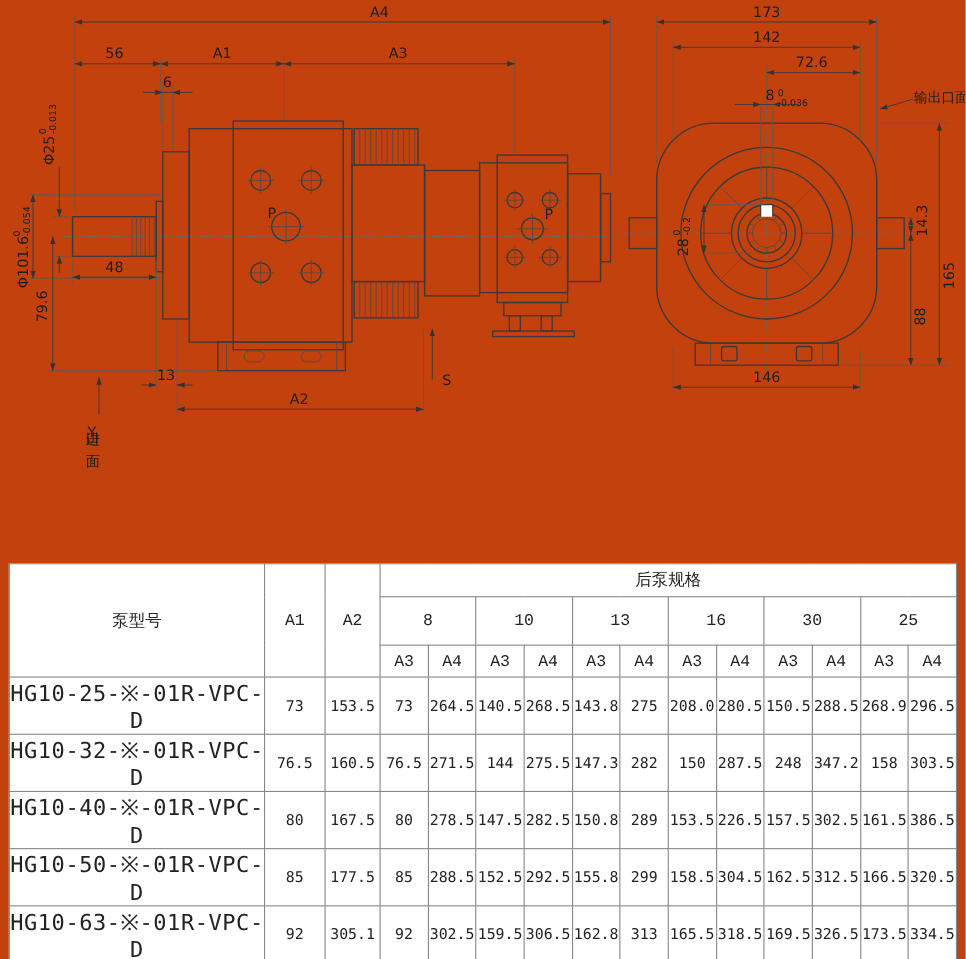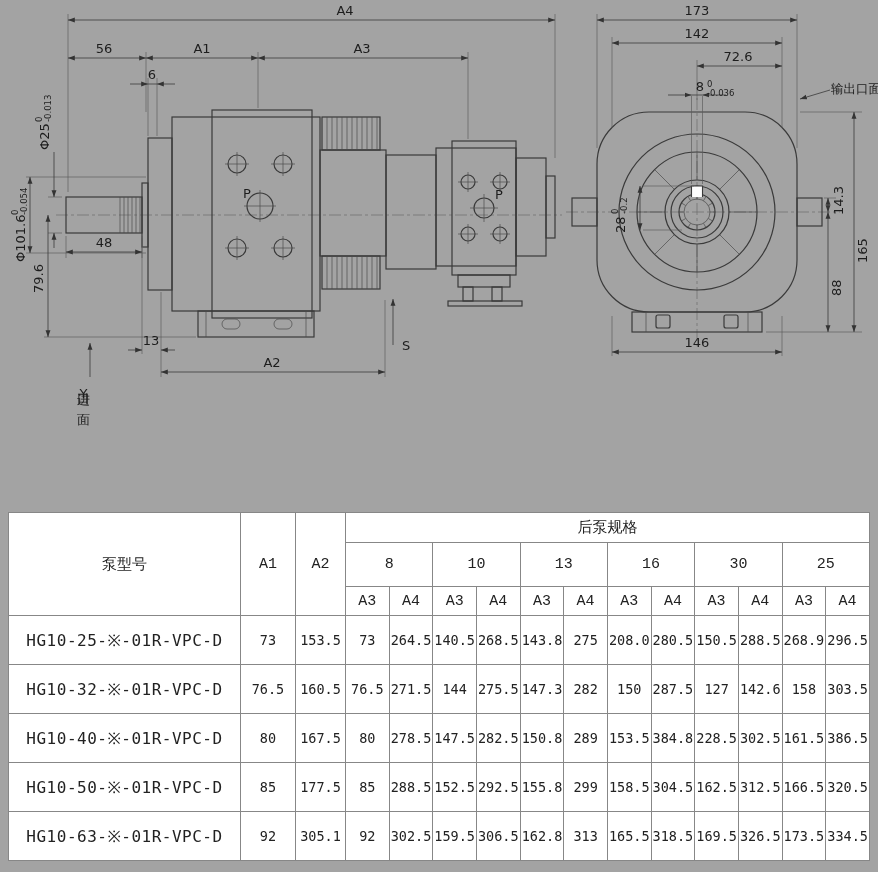--- a/index.html
+++ b/index.html
@@ -1,18 +1,18 @@
 <!DOCTYPE html>
 <html><head>
 <meta charset="utf-8">
 <style>
   *{margin:0;padding:0;box-sizing:border-box}
   html,body{background:#ffffff}
   body{width:878px;height:872px;font-family:"DejaVu Sans",sans-serif;color:#1d1d1d}
-  .page{position:relative;width:878px;height:872px;background:#a3a3a3;overflow:hidden}
+  .page{position:relative;width:878px;height:872px;background:#c2410c;overflow:hidden}
 
   
   .drawing{position:relative;width:878px;height:500px}
   .outline{fill:none;stroke:#3a3a3a;stroke-width:1.2;stroke-linejoin:miter}
   .thin{fill:none;stroke:#4a4a4a;stroke-width:0.7}
   .ext{fill:none;stroke:#5a5a5a;stroke-width:0.65}
   .dimline{fill:none;stroke:#3a3a3a;stroke-width:0.8}
   .cl{fill:none;stroke:#6a6a6a;stroke-width:0.7;stroke-dasharray:12 3 3 3}
   text{fill:#1d1d1d}
   .dim{font-size:13px;font-family:"DejaVu Sans",sans-serif}
@@ -24,21 +24,21 @@
   
   .spec-table{width:862px;margin:12px 8px 0 8px;border-collapse:collapse;table-layout:fixed;background:#ffffff}
   .spec-table th,.spec-table td{border:1px solid #878787;text-align:center;vertical-align:middle;
                                 font-weight:normal;color:#222;padding:0;overflow:hidden}
   .spec-table thead th{font-size:15px;font-family:Liberation Mono, monospace}
   .spec-table tr.r1 th{height:30px}
   .spec-table tr.r2 th{height:44px}
   .spec-table tr.r3 th{height:29px}
   .spec-table tbody tr{height:49px}
   .spec-table td{font-size:13.5px;font-family:"DejaVu Sans Mono",monospace}
-  .spec-table td.model{font-size:16px;letter-spacing:0.5px}
+  .spec-table td.model{font-size:20px;letter-spacing:0.5px}
 </style>
 </head>
 <body>
 
 <div class="page">
 
   <div class="drawing">
     <svg width="878" height="500" viewBox="0 0 878 500">
       <defs>
         <marker id="arr" viewBox="0 0 10 10" refX="9.5" refY="5" markerWidth="9" markerHeight="9" orient="auto-start-reverse">
@@ -304,38 +304,38 @@
         <td>76.5</td>
         <td>160.5</td>
         <td>76.5</td>
         <td>271.5</td>
         <td>144</td>
         <td>275.5</td>
         <td>147.3</td>
         <td>282</td>
         <td>150</td>
         <td>287.5</td>
-        <td>127</td>
-        <td>142.6</td>
+        <td>248</td>
+        <td>347.2</td>
         <td>158</td>
         <td>303.5</td>
       </tr>
       <tr>
         <td class="model">HG10-40-※-01R-VPC-D</td>
         <td>80</td>
         <td>167.5</td>
         <td>80</td>
         <td>278.5</td>
         <td>147.5</td>
         <td>282.5</td>
         <td>150.8</td>
         <td>289</td>
         <td>153.5</td>
-        <td>384.8</td>
-        <td>228.5</td>
+        <td>226.5</td>
+        <td>157.5</td>
         <td>302.5</td>
         <td>161.5</td>
         <td>386.5</td>
       </tr>
       <tr>
         <td class="model">HG10-50-※-01R-VPC-D</td>
         <td>85</td>
         <td>177.5</td>
         <td>85</td>
         <td>288.5</td>

